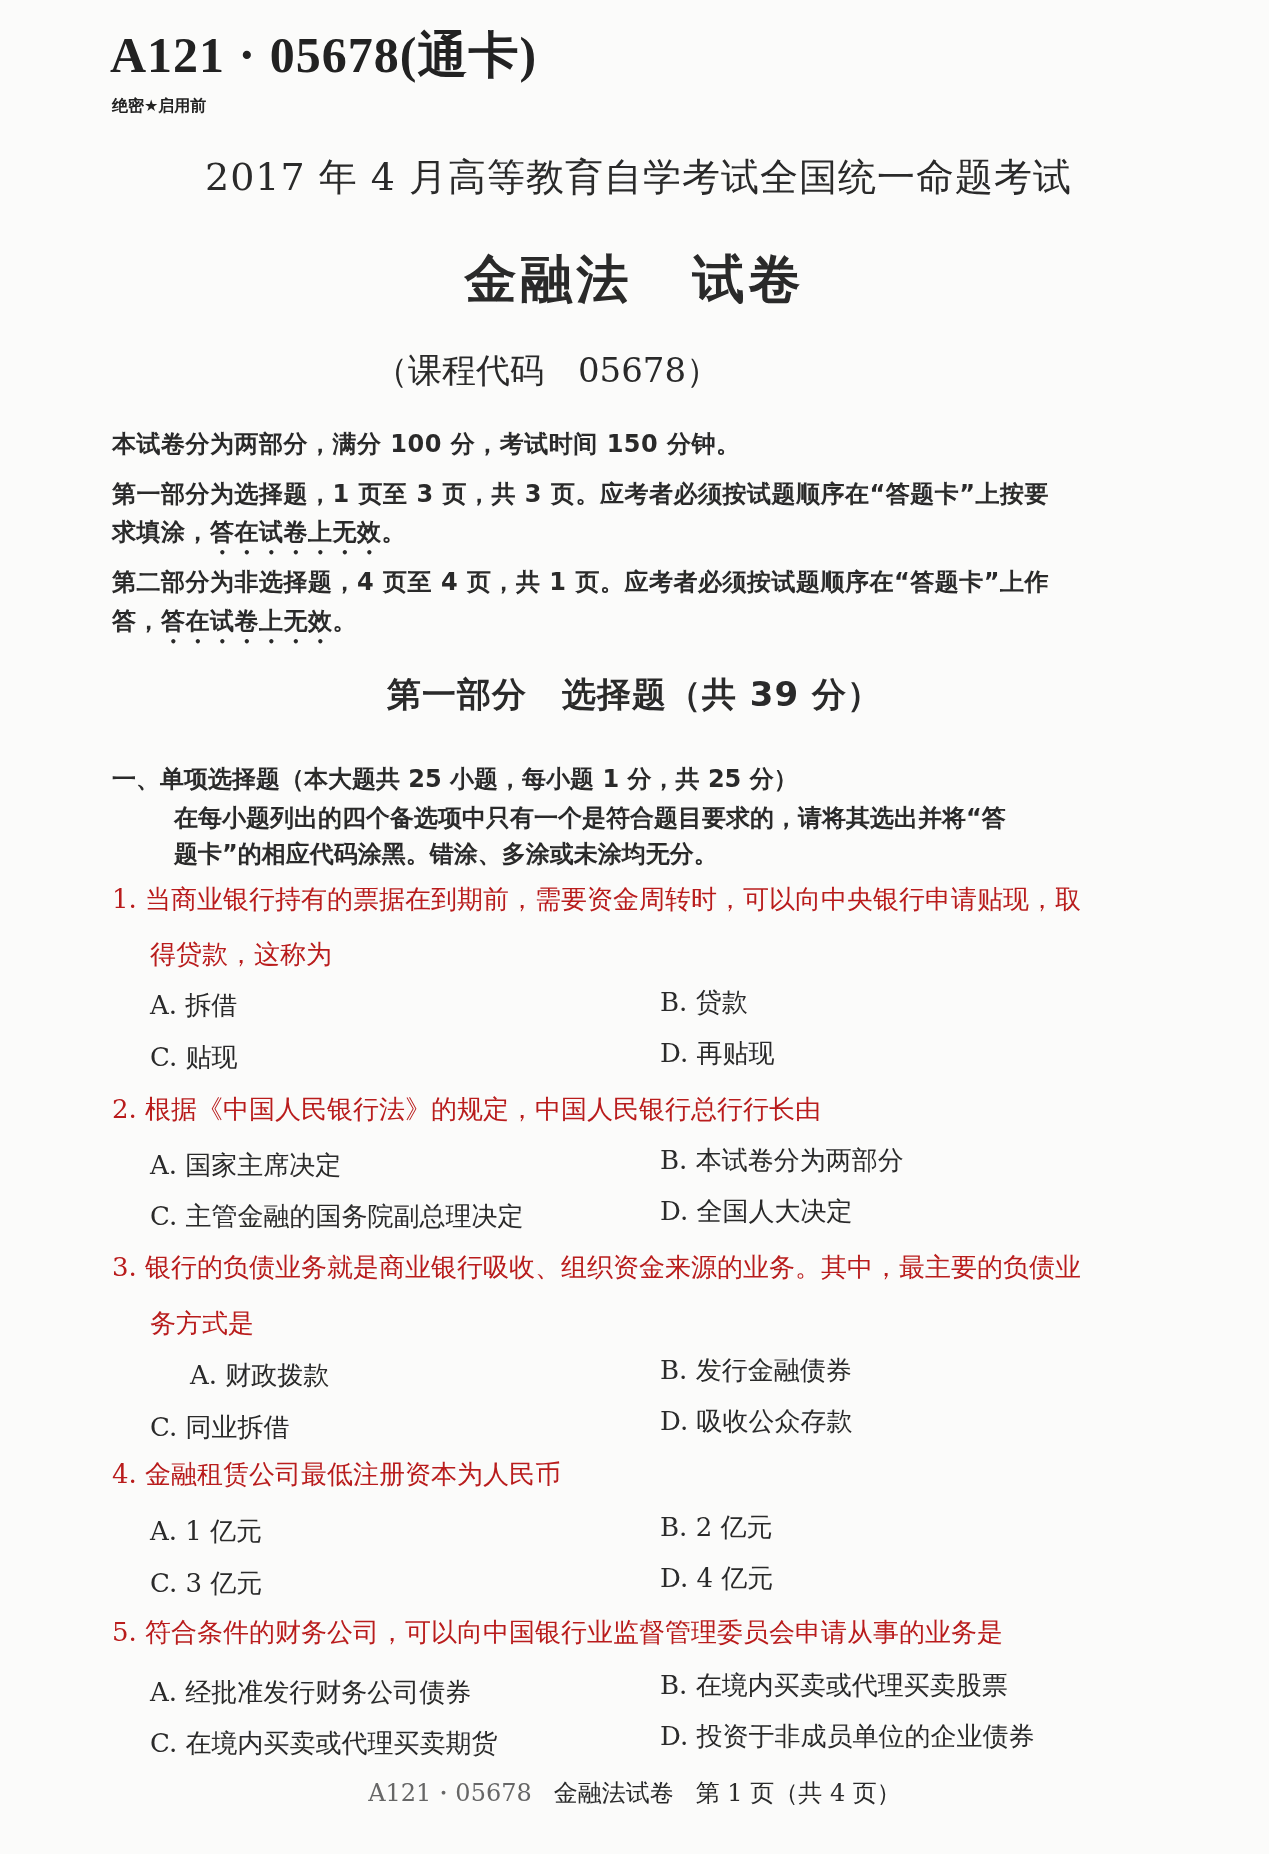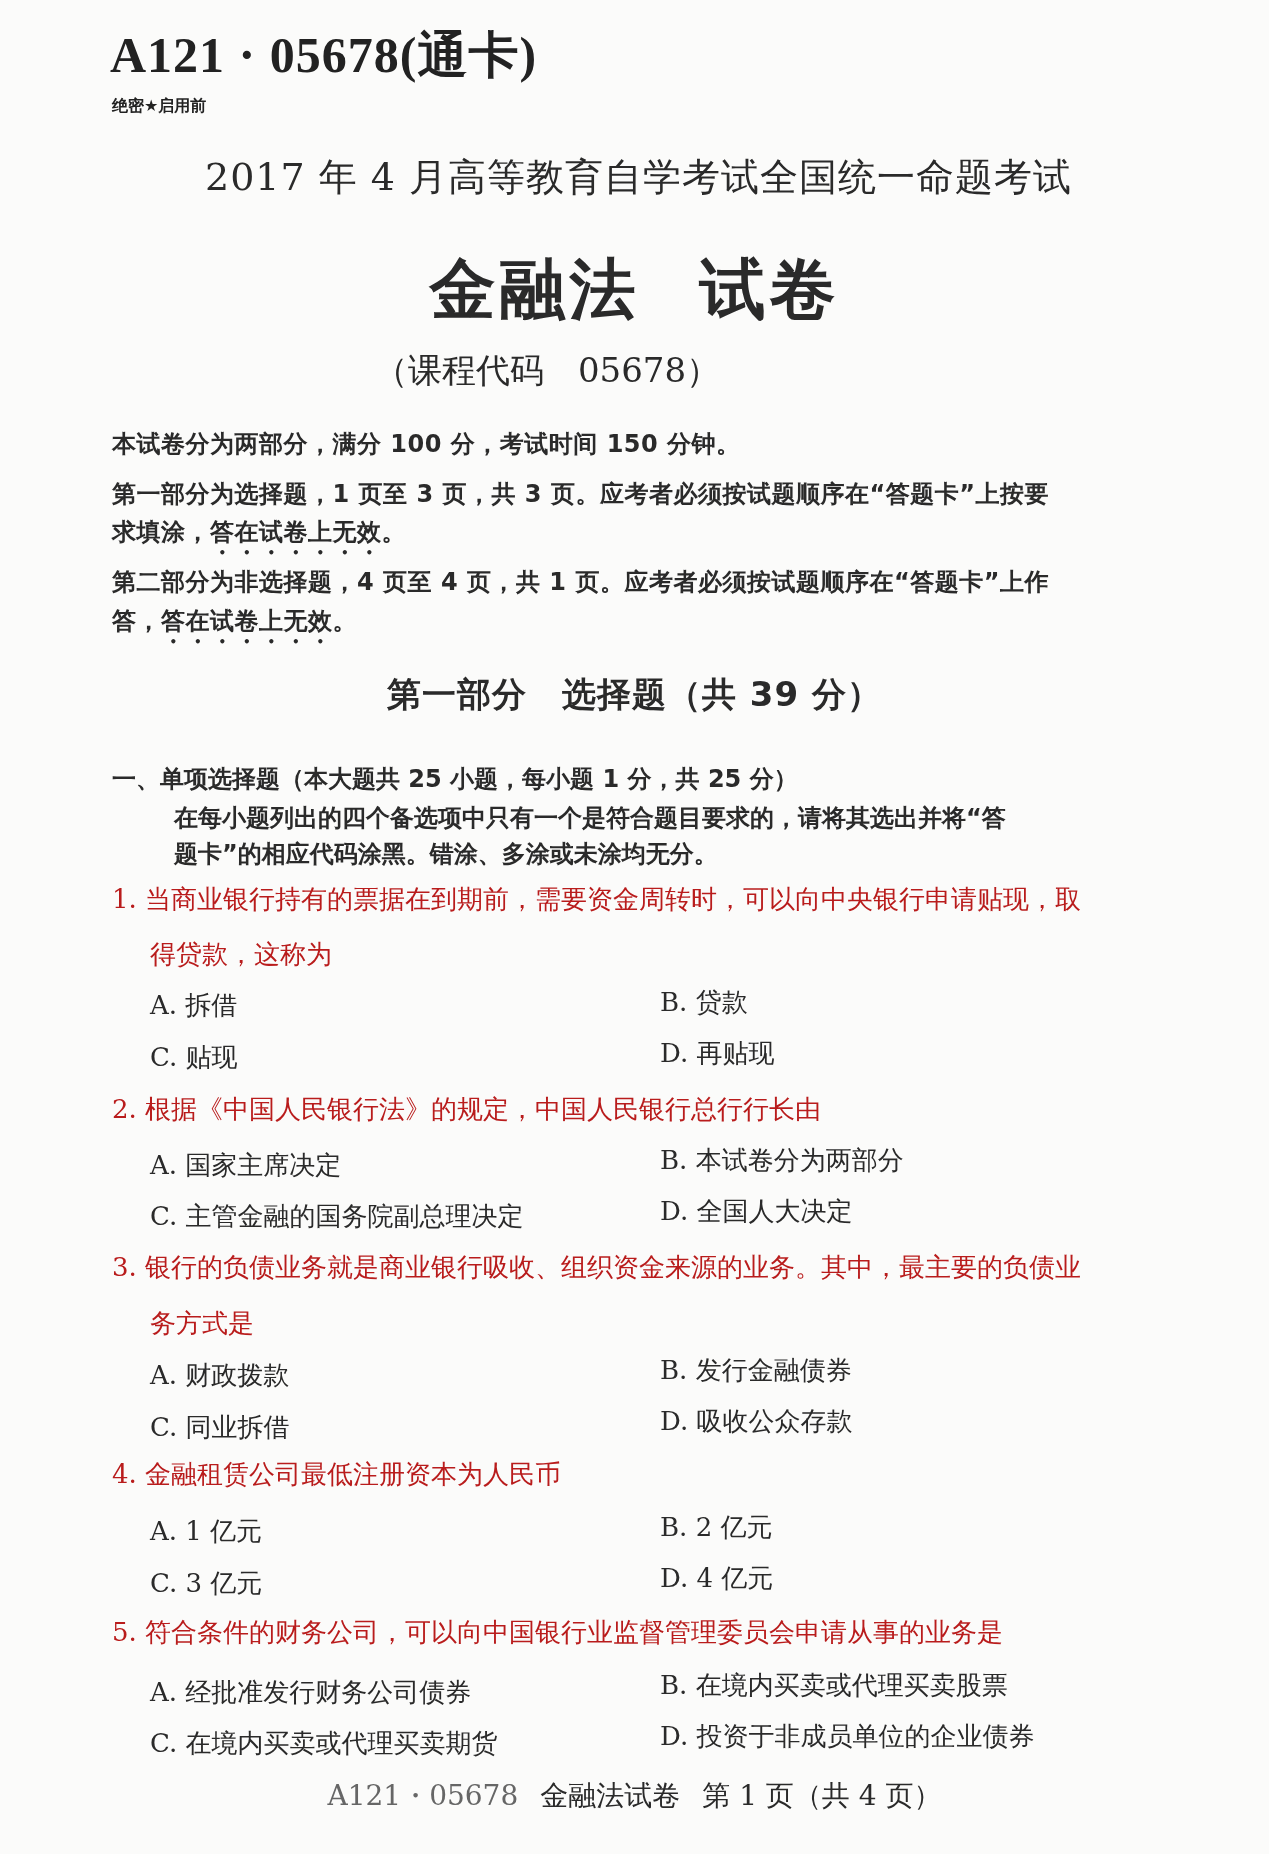--- a/index.html
+++ b/index.html
@@ -34,21 +34,21 @@
     }
     .exam-title {
       left: 205px; top: 152px;
       font-size: 38px;
       color: #2a2a2a;
       letter-spacing: 1px;
     }
     .paper-title {
       left: 0; width: 1269px; top: 245px;
       text-align: center;
-      font-size: 66px;
+      font-size: 52px;
       font-weight: bold;
       color: #2a2a2a;
       letter-spacing: 4px;
     }
     .paper-title .gap { display: inline-block; width: 60px; }
     .course-code {
       left: 0; width: 1094px; top: 348px;
       text-align: center;
       font-size: 34px;
       color: #2a2a2a;
@@ -102,21 +102,21 @@
     .opt {
       font-size: 26px;
       color: #2a2a2a;
     }
     .opt.col-a { left: 150px; }
     .opt.col-b { left: 660px; }
 
     .footer {
       left: 0; width: 1269px; top: 1777px;
       text-align: center;
-      font-size: 28px;
+      font-size: 24px;
       color: #2a2a2a;
     }
     .footer .code { color: #666; margin-right: 22px; }
     .footer .gap { display: inline-block; width: 22px; }
   </style>
 </head>
 <body>
 
 <div class="abs code-title">A121 · 05678(通卡)</div>
 <div class="abs secret">绝密★启用前</div>
@@ -154,21 +154,21 @@
   <div class="abs q" style="top:1092px;">2. 根据《中国人民银行法》的规定，中国人民银行总行行长由</div>
   <div class="abs opt col-a" style="top:1148px;">A. 国家主席决定</div>
   <div class="abs opt col-b" style="top:1143px;">B. 本试卷分为两部分</div>
   <div class="abs opt col-a" style="top:1199px;">C. 主管金融的国务院副总理决定</div>
   <div class="abs opt col-b" style="top:1194px;">D. 全国人大决定</div>
 </div>
 
 <div>
   <div class="abs q" style="top:1250px;">3. 银行的负债业务就是商业银行吸收、组织资金来源的业务。其中，最主要的负债业</div>
   <div class="abs q" style="top:1306px; left:150px;">务方式是</div>
-  <div class="abs opt col-a" style="top:1358px;">A. 财政拨款</div>
+  <div class="abs opt col-a" style="top:1358px;margin-left:40px;">A. 财政拨款</div>
   <div class="abs opt col-b" style="top:1353px;">B. 发行金融债券</div>
   <div class="abs opt col-a" style="top:1410px;">C. 同业拆借</div>
   <div class="abs opt col-b" style="top:1404px;">D. 吸收公众存款</div>
 </div>
 
 <div>
   <div class="abs q" style="top:1457px;">4. 金融租赁公司最低注册资本为人民币</div>
   <div class="abs opt col-a" style="top:1514px;">A. 1 亿元</div>
   <div class="abs opt col-b" style="top:1510px;">B. 2 亿元</div>
   <div class="abs opt col-a" style="top:1566px;">C. 3 亿元</div>

